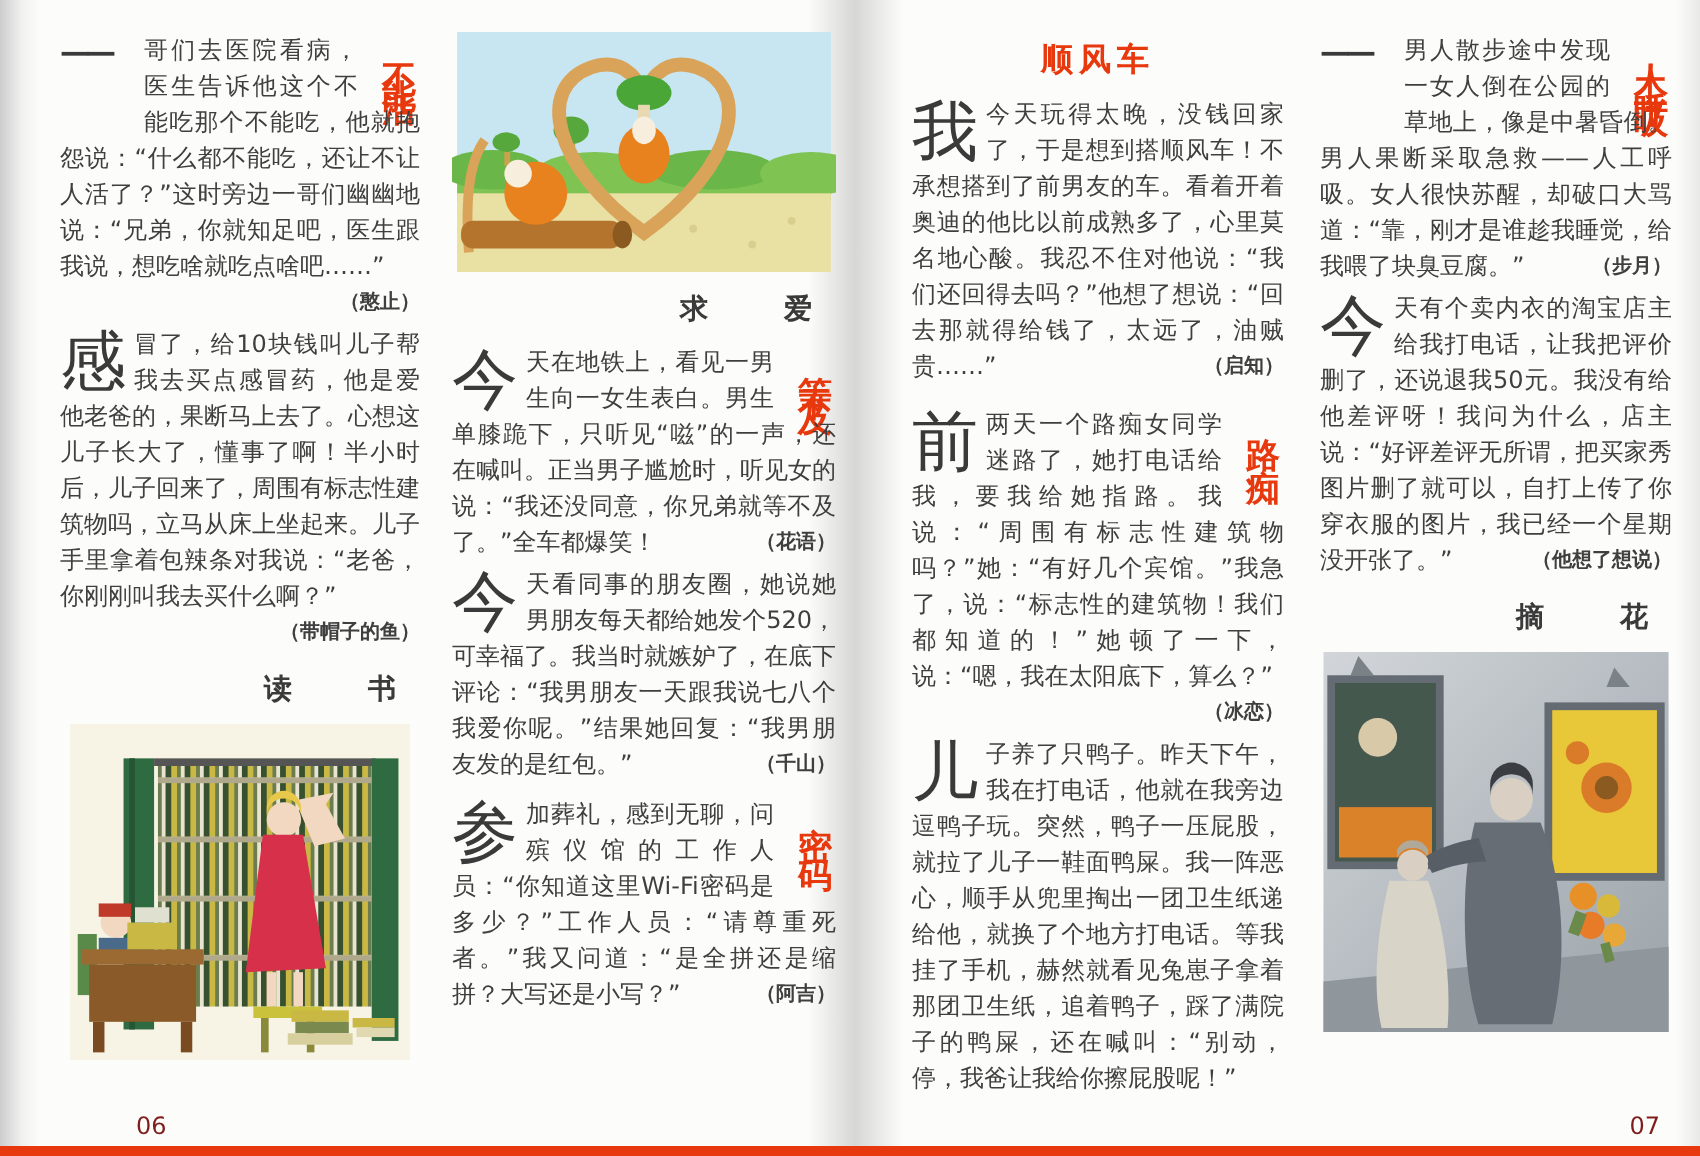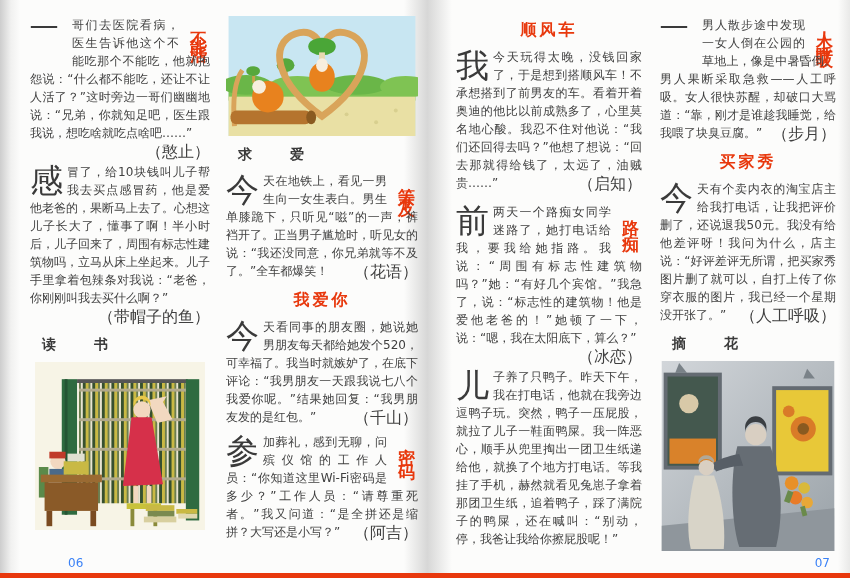--- a/index.html
+++ b/index.html
@@ -12,28 +12,28 @@
   .spine{position:absolute;left:404px;top:0;bottom:0;width:52px;
          background:linear-gradient(to right,rgba(255,255,255,0),rgba(170,170,170,.45) 45%,rgba(255,255,255,0) 92%);}
   .footer-bar{position:absolute;left:0;right:0;bottom:0;height:5px;background:var(--accent);}
   .col{position:absolute;}
   .txt{margin:0;font-size:12px;line-height:18px;text-align:justify;color:#3f3f3f;}
   .lead{float:left;font-size:33px;line-height:34px;height:35px;padding:1px 4px 0 0;color:#3a3a3a;}
   .lead.dash{font-size:15px;font-weight:bold;letter-spacing:-2px;width:38px;height:36px;line-height:18px;overflow:hidden;}
   .vtitle{float:right;writing-mode:vertical-rl;text-orientation:upright;color:var(--accent);
           font-weight:bold;font-size:17px;letter-spacing:7px;margin:2px 0 4px 9px;line-height:22px;}
   .vtitle.wide{letter-spacing:16px;}
-  .author{float:right;font-weight:normal;font-size:16px;padding-top:1px;}
+  .author{float:right;font-weight:bold;font-size:10px;padding-top:1px;}
   .heading{text-align:center;color:var(--accent);font-size:16px;font-weight:bold;
            letter-spacing:3px;margin:9px 0 7px;}
-  .caption{text-align:left;color:#3a3a3a;font-size:14px;font-weight:bold;
+  .caption{text-align:right;color:#3a3a3a;font-size:14px;font-weight:bold;
            letter-spacing:12px;text-indent:12px;margin:10px 0 8px;}
   .story{overflow:hidden;margin-bottom:2px;}
   .illus{display:block;width:100%;}
-  .pagenum{position:absolute;bottom:8px;font-size:12px;color:#3b82f6;}
+  .pagenum{position:absolute;bottom:8px;font-size:12px;color:#7f1d1d;}
   .pn-left{left:68px;}
   .pn-right{right:20px;}
 </style>
 </head>
 <body>
 
 <div class="stage">
   <div class="edge-left"></div>
   <div class="edge-right"></div>
   <div class="spine"></div>
@@ -114,54 +114,52 @@
       <ellipse cx="84" cy="103" rx="5" ry="7" fill="#8a5a20"></ellipse>
       <circle cx="40" cy="82" r="16" fill="#e8821e"></circle>
       <circle cx="31" cy="72" r="7" fill="#f7eede"></circle>
       <circle cx="120" cy="100" r="2" fill="#d8cf8f"></circle>
       <circle cx="150" cy="108" r="2" fill="#d8cf8f"></circle>
       <circle cx="170" cy="96" r="2" fill="#d8cf8f"></circle>
     </svg>
     <div class="caption">求　爱</div>
     <div class="story">
       <span class="vtitle">等不及</span>
-      <p class="txt"><span class="lead">今</span><span>天在地铁上，看见一男生向一女生表白。男生单膝跪下，只听见“嗞”的一声，裤裆开了。正当男子尴尬时，听见女的说：“我还没同意，你兄弟就等不及了。”全车都爆笑！</span><span class="author">（花语）</span></p>
+      <p class="txt"><span class="lead">今</span><span>天在地铁上，看见一男生向一女生表白。男生单膝跪下，只听见“嗞”的一声，还在喊叫。正当男子尴尬时，听见女的说：“我还没同意，你兄弟就等不及了。”全车都爆笑！</span><span class="author">（花语）</span></p>
     </div>
-    <div class="heading">我爱你</div>
     <div class="story">
       <p class="txt"><span class="lead">今</span><span>天看同事的朋友圈，她说她男朋友每天都给她发个520，可幸福了。我当时就嫉妒了，在底下评论：“我男朋友一天跟我说七八个我爱你呢。”结果她回复：“我男朋友发的是红包。”</span><span class="author">（千山）</span></p>
     </div>
     <div class="story" style="margin-top:6px;">
       <span class="vtitle wide">密码</span>
       <p class="txt"><span class="lead">参</span><span>加葬礼，感到无聊，问殡仪馆的工作人员：“你知道这里Wi-Fi密码是多少？”工作人员：“请尊重死者。”我又问道：“是全拼还是缩拼？大写还是小写？”</span><span class="author">（阿吉）</span></p>
     </div>
   </div>
 
   <div class="col" style="left:456px;top:16px;width:186px;">
     <div class="heading" style="margin-top:4px;">顺风车</div>
     <div class="story">
       <p class="txt"><span class="lead">我</span><span>今天玩得太晚，没钱回家了，于是想到搭顺风车！不承想搭到了前男友的车。看着开着奥迪的他比以前成熟多了，心里莫名地心酸。我忍不住对他说：“我们还回得去吗？”他想了想说：“回去那就得给钱了，太远了，油贼贵……”</span><span class="author">（启知）</span></p>
     </div>
     <div class="story" style="margin-top:10px;">
       <span class="vtitle wide">路痴</span>
-      <p class="txt"><span class="lead">前</span><span>两天一个路痴女同学迷路了，她打电话给我，要我给她指路。我说：“周围有标志性建筑物吗？”她：“有好几个宾馆。”我急了，说：“标志性的建筑物！他是爱他老爸的！”她顿了一下，说：“嗯，我在太阳底下，算么？”</span><span class="author">（冰恋）</span></p>
+      <p class="txt"><span class="lead">前</span><span>两天一个路痴女同学迷路了，她打电话给我，要我给她指路。我说：“周围有标志性建筑物吗？”她：“有好几个宾馆。”我急了，说：“标志性的建筑物！我们都知道的！”她顿了一下，说：“嗯，我在太阳底下，算么？”</span><span class="author">（冰恋）</span></p>
     </div>
     <div class="story">
       <p class="txt"><span class="lead">儿</span><span>子养了只鸭子。昨天下午，我在打电话，他就在我旁边逗鸭子玩。突然，鸭子一压屁股，就拉了儿子一鞋面鸭屎。我一阵恶心，顺手从兜里掏出一团卫生纸递给他，就换了个地方打电话。等我挂了手机，赫然就看见兔崽子拿着那团卫生纸，追着鸭子，踩了满院子的鸭屎，还在喊叫：“别动，停，我爸让我给你擦屁股呢！”</span></p>
     </div>
   </div>
 
   <div class="col" style="left:660px;top:16px;width:176px;">
     <div class="story">
       <span class="vtitle">人工呼吸</span>
       <p class="txt"><span class="lead dash">——</span><span>男人散步途中发现一女人倒在公园的草地上，像是中暑昏倒。男人果断采取急救——人工呼吸。女人很快苏醒，却破口大骂道：“靠，刚才是谁趁我睡觉，给我喂了块臭豆腐。”</span><span class="author">（步月）</span></p>
     </div>
-    <div class="heading">买家秀</div>
     <div class="story">
-      <p class="txt"><span class="lead">今</span><span>天有个卖内衣的淘宝店主给我打电话，让我把评价删了，还说退我50元。我没有给他差评呀！我问为什么，店主说：“好评差评无所谓，把买家秀图片删了就可以，自打上传了你穿衣服的图片，我已经一个星期没开张了。”</span><span class="author">（人工呼吸）</span></p>
+      <p class="txt"><span class="lead">今</span><span>天有个卖内衣的淘宝店主给我打电话，让我把评价删了，还说退我50元。我没有给他差评呀！我问为什么，店主说：“好评差评无所谓，把买家秀图片删了就可以，自打上传了你穿衣服的图片，我已经一个星期没开张了。”</span><span class="author">（他想了想说）</span></p>
     </div>
     <div class="caption">摘　花</div>
     <svg class="illus" viewBox="0 0 178 196" style="height:190px;">
       <defs>
         <linearGradient id="wallgrad" x1="0" y1="0" x2="1" y2="1">
           <stop offset="0" stop-color="#d2d6da"></stop>
             <stop offset="1" stop-color="#9aa2a8"></stop>
         </linearGradient>
       </defs>
       <rect width="178" height="196" fill="url(#wallgrad)"></rect>

